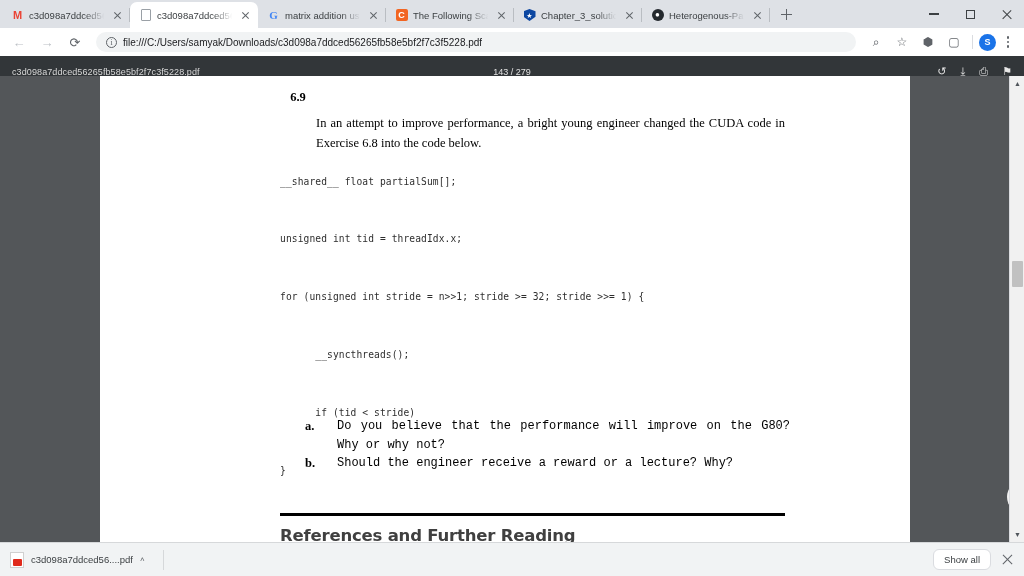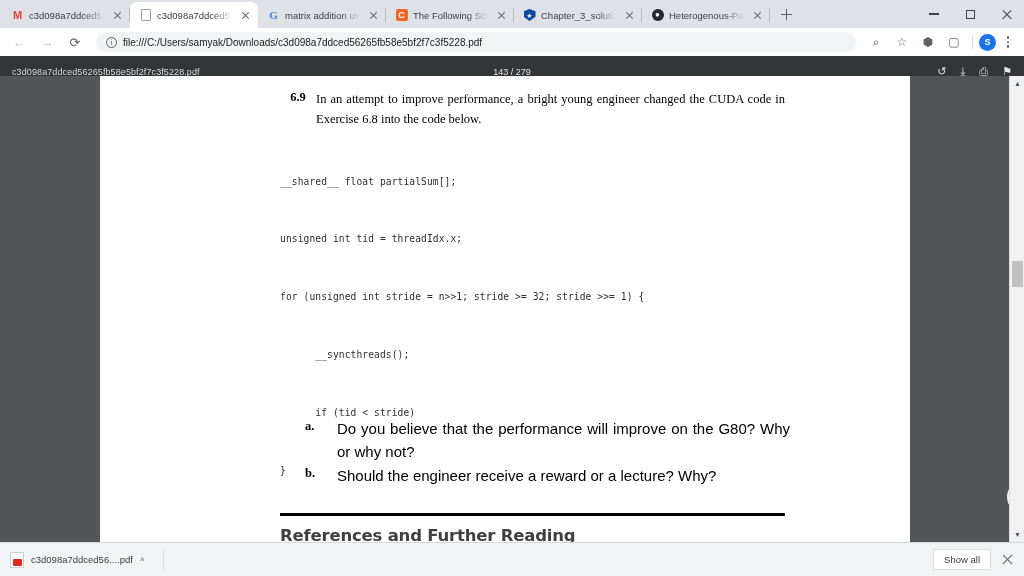--- a/index.html
+++ b/index.html
@@ -137,40 +137,40 @@
   
   .pg { position:relative; width:100%; height:100%; color:#000; }
   .ex-block { position:absolute; left:180px; top:14px; width:505px; }
   .ex-row { display:flex; align-items:flex-start; }
   .ex-num {
     font-family:"Liberation Serif", serif; font-weight:bold; font-size:12.5px;
     width:36px; flex:0 0 36px;text-align:center;
   }
   .ex-text {
     font-family:"Liberation Serif", serif; font-size:12.5px; line-height:1.56;
-    text-align: justify; flex:1 1 auto;
+    text-align: justify; flex:1 1 auto;margin-top:24px;
   }
 
   .code {
     position:absolute; left:180px; top:57px; width:560px;
     font-family:"DejaVu Sans Mono", monospace;
     font-size: 9.6px; line-height: 19.3px; color:#2e2e2e;
     white-space: pre;
     letter-spacing: .1px;
   }
   .code .ln { display:block; }
 
   .sub-list { position:absolute; left:205px; top:341px; width:485px; }
   .sub-row { display:flex; align-items:flex-start; margin-bottom:0px; }
   .sub-lbl {
     font-family:"Liberation Serif", serif; font-weight:bold; font-size:12.5px;
     width:32px; flex:0 0 32px; line-height:1.55;
   }
   .sub-txt {
-    font-family:Liberation Sans, sans-serif; font-size:15px; line-height:1.55;
+    font-family:Liberation Mono, monospace; font-size:12px; line-height:1.55;
     flex:1 1 auto; text-align: justify;
   }
 
   .refs-rule {
     position:absolute; left:180px; top:437px; width:505px; height:2.6px; background:#000;
   }
   .refs-head {
     position:absolute; left:180px; top:450px;
     font-family:"DejaVu Sans", sans-serif; font-weight:bold;
     font-size:16.5px; letter-spacing:-0.2px; color:#404040;
@@ -210,21 +210,21 @@
   .dl-icon::after {
     content:""; position:absolute; left:2px; bottom:1px; width:9px; height:7px;
     background:#e02a1c; border-radius:1px;
   }
   .dl-name { font-size: 9.5px; color:#3c4043; white-space:nowrap; }
   .dl-caret { font-size: 8px; color:#5f6368; }
   .shelf-sep { width:1px; height:20px; background:#d6d8da; }
   .shelf-right { margin-left:auto; display:flex; align-items:center; gap:10px; }
   .showall {
     font-size: 9.5px; color:#3c4043; border:1px solid #dadce0; background:#fff;
-    border-radius:1px; padding: 4px 10px; white-space:nowrap;
+    border-radius:6px; padding: 4px 10px; white-space:nowrap;
   }
   .shelf-close { position:relative; width:13px; height:13px; }
   .shelf-close::before, .shelf-close::after {
     content:""; position:absolute; left:0px; top:6px; width:13px; height:1.2px; background:#5f6368;
   }
   .shelf-close::before { transform: rotate(45deg); }
   .shelf-close::after  { transform: rotate(-45deg); }
 
   .fav-m { color:#ea4335; font-weight:bold; font-family:"Liberation Sans", sans-serif; font-size:11px; }
   .fav-doc {

